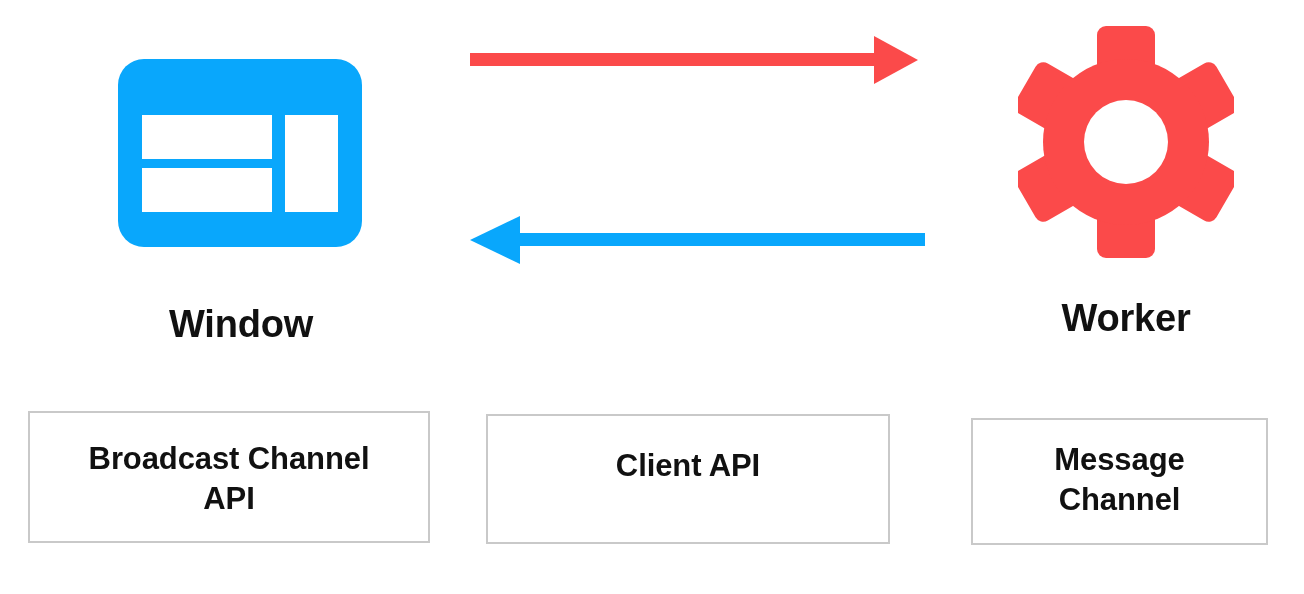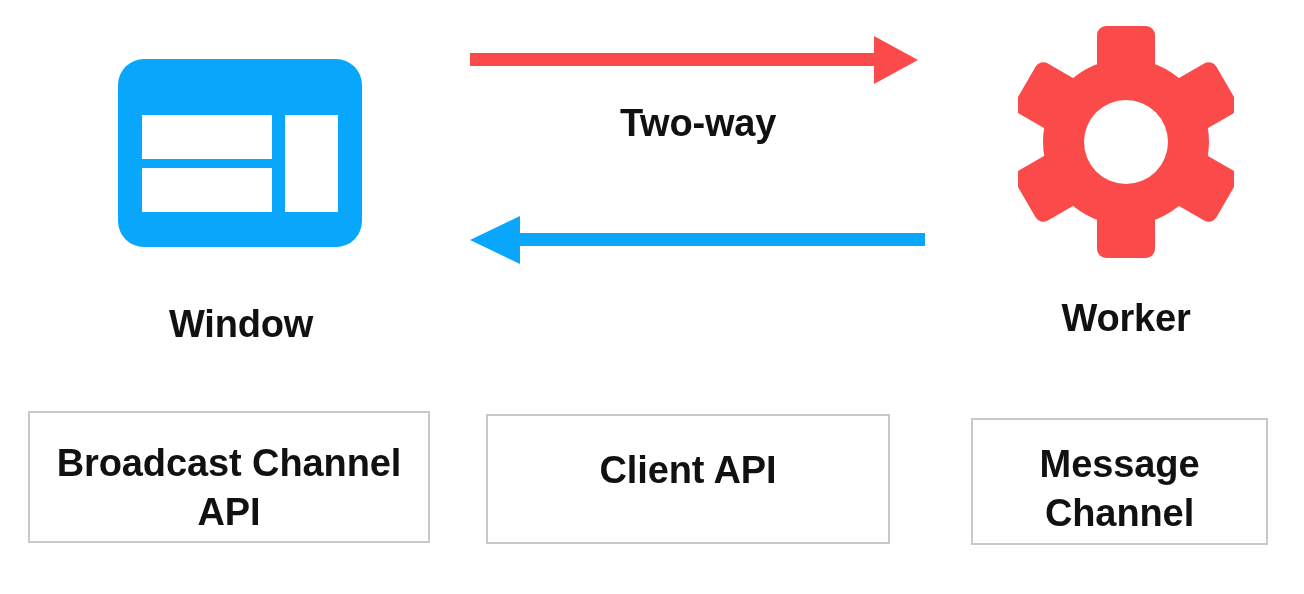--- a/index.html
+++ b/index.html
@@ -88,21 +88,21 @@
 
   
   .api-box {
     position: absolute;
     box-sizing: border-box;
     border: 2px solid #c9c9c9;
     background: #ffffff;
     display: flex;
     flex-direction: column;
     align-items: center;
-    font-size: 38px;
+    font-size: 31px;
     font-weight: bold;
     color: #111111;
     line-height: 1.28;
     text-align: center;
     letter-spacing: -0.1px;
   }
   .api-box .box-text {
     display: block;
     width: 100%;
     white-space: pre-line;
@@ -170,21 +170,20 @@
       </g>
 
       <g>
         <rect x="514" y="233" width="411" height="13" fill="#09a7fc"></rect>
         <path d="M 520 216 L 520 264 L 470 240 Z" fill="#09a7fc"></path>
       </g>
     </svg>
   </div>
 
   <div class="center-caption">
-    <span class="cap-line">Two-way</span>
   </div>
 
   <div class="node-label" id="label-worker">Worker</div>
   <div class="node-label" id="label-window">Window</div>
 
   <div class="api-box" id="api-box-0">
     <span class="box-text">Broadcast Channel
 API</span>
   </div>
   <div class="api-box" id="api-box-2">

